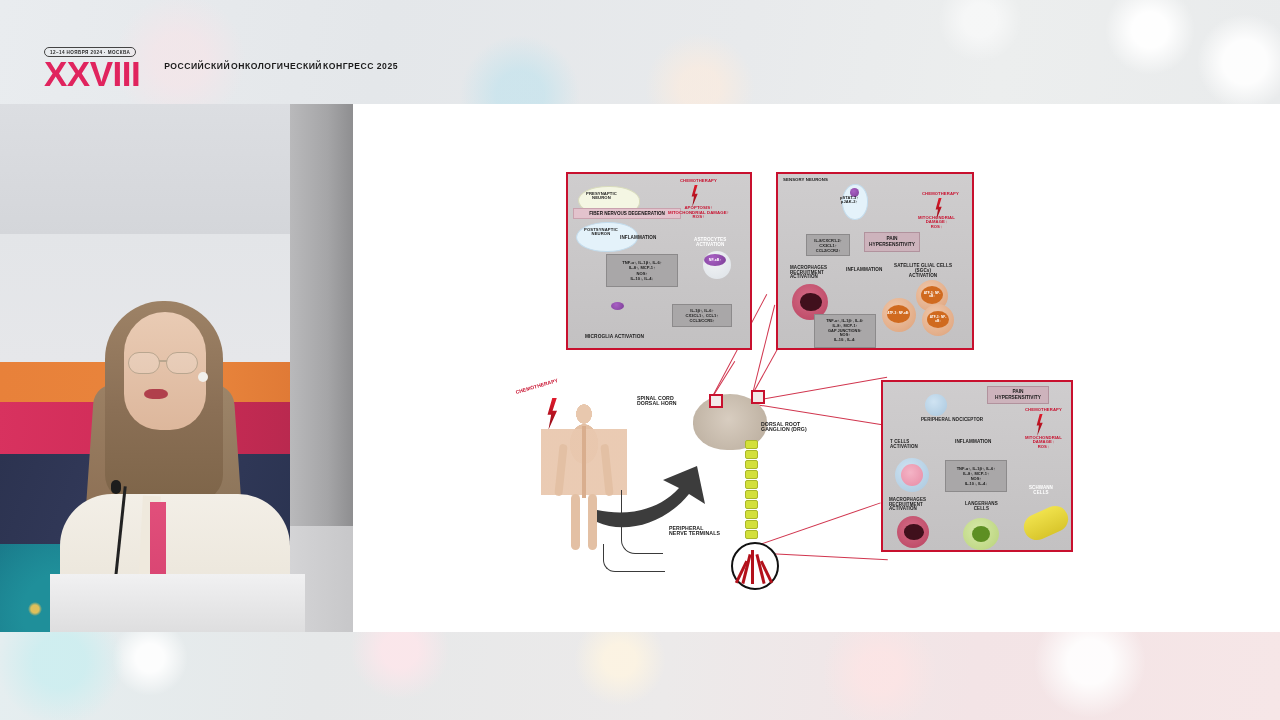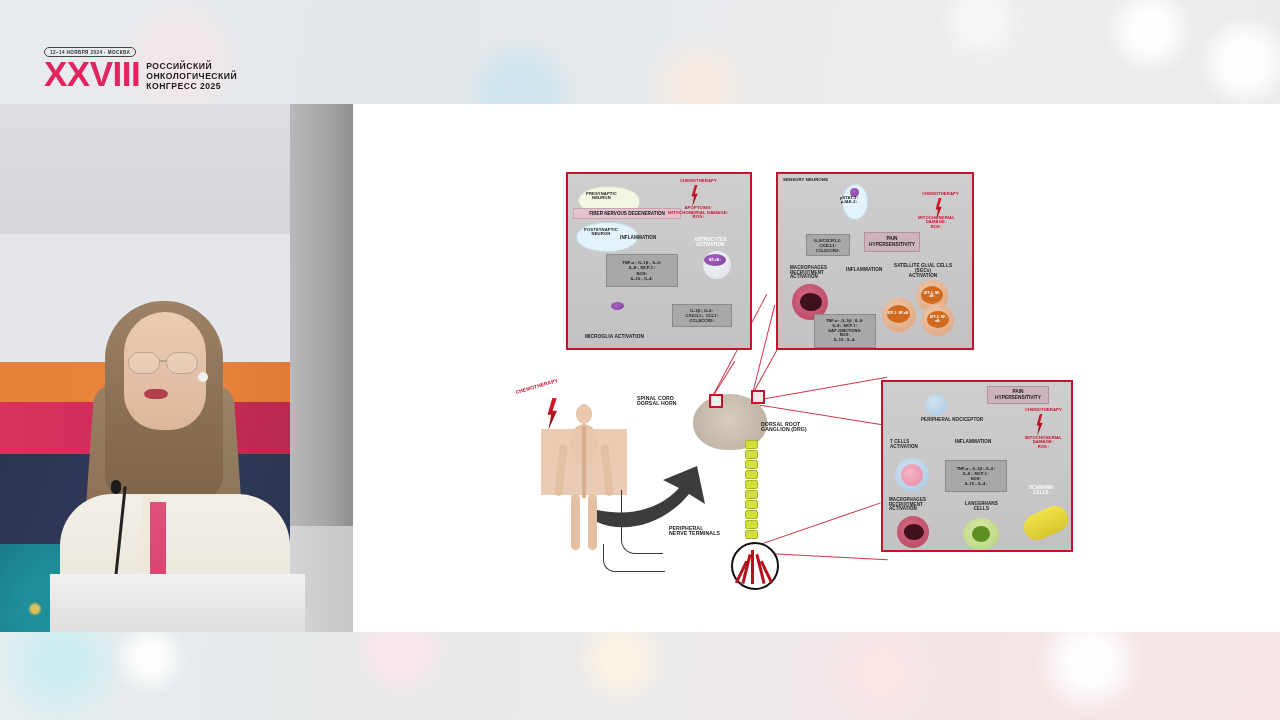--- a/index.html
+++ b/index.html
@@ -34,26 +34,26 @@
   }
 
   
   #logo { position:absolute; left:44px; top:47px; display:flex; flex-direction:column; gap:3px; }
   #logo-date {
     display:inline-block; align-self:flex-start;
     border:1px solid #444; border-radius:7px;
     font-size:4.6px; letter-spacing:.42px; font-weight:bold;
     color:#2b2b2b; padding:1.5px 5px 1px 5px; white-space:nowrap;
   }
-  #logo-main { display:flex; align-items:flex-start; gap:6px; }
+  #logo-main { display:flex; align-items:flex-start; gap:24px; }
   #logo-numeral {
     font-size:35px; line-height:.82; font-weight:bold; letter-spacing:-.5px;
     color:#e0245e; font-family:"Liberation Sans", sans-serif;
   }
-  #logo-words { display:flex; flex-direction:column; gap:1px; padding-top:2px; }
+  #logo-words { display:flex; flex-direction:row; gap:1px; padding-top:2px; }
   #logo-words span {
     font-size:8.6px; font-weight:bold; letter-spacing:.5px;
     color:#1b1b1b; line-height:1.08; white-space:nowrap;
   }
 
   
   #video { position:absolute; left:0; top:104px; width:353px; height:528px;
     overflow:hidden; background:#c9c9cb; }
   .v-wall   { position:absolute; left:0; top:0; width:290px; height:130px;
               background:linear-gradient(180deg,#dcdee2,#d4d6da); }

